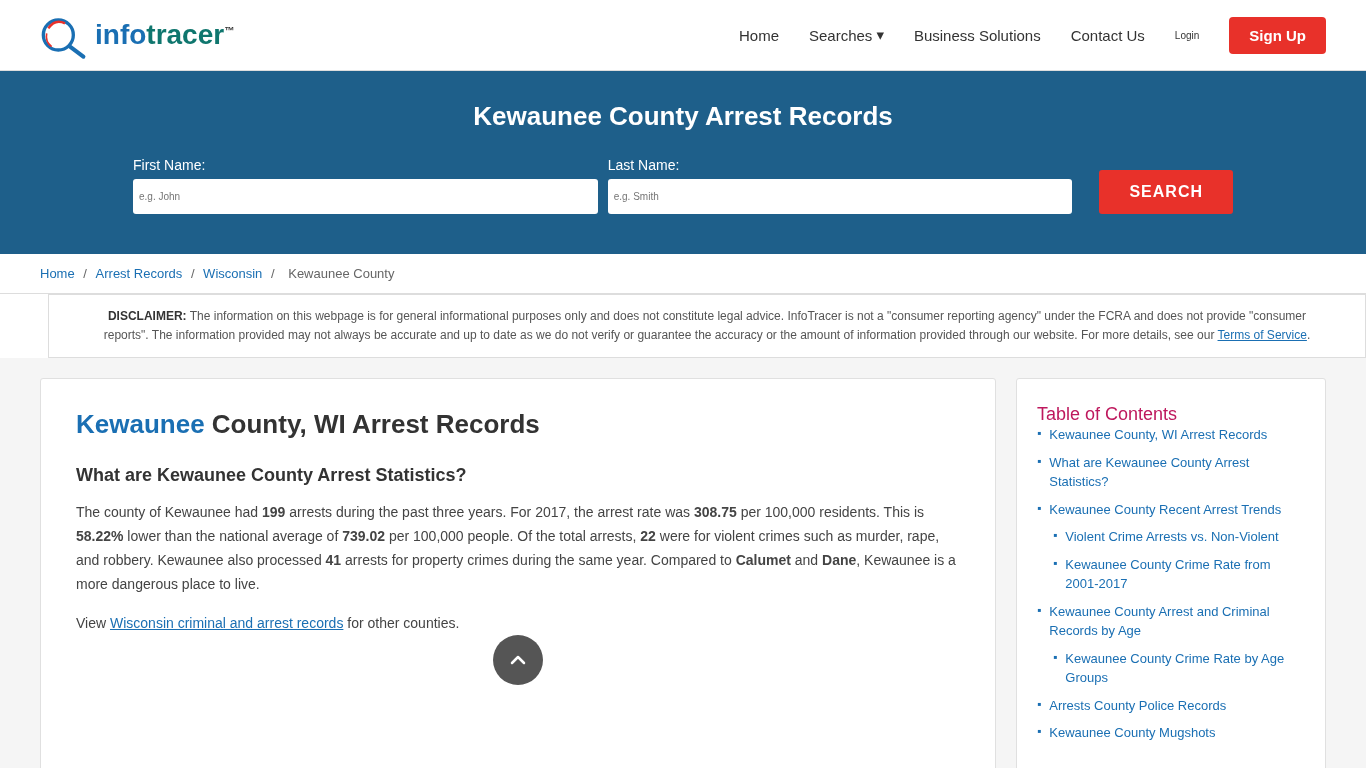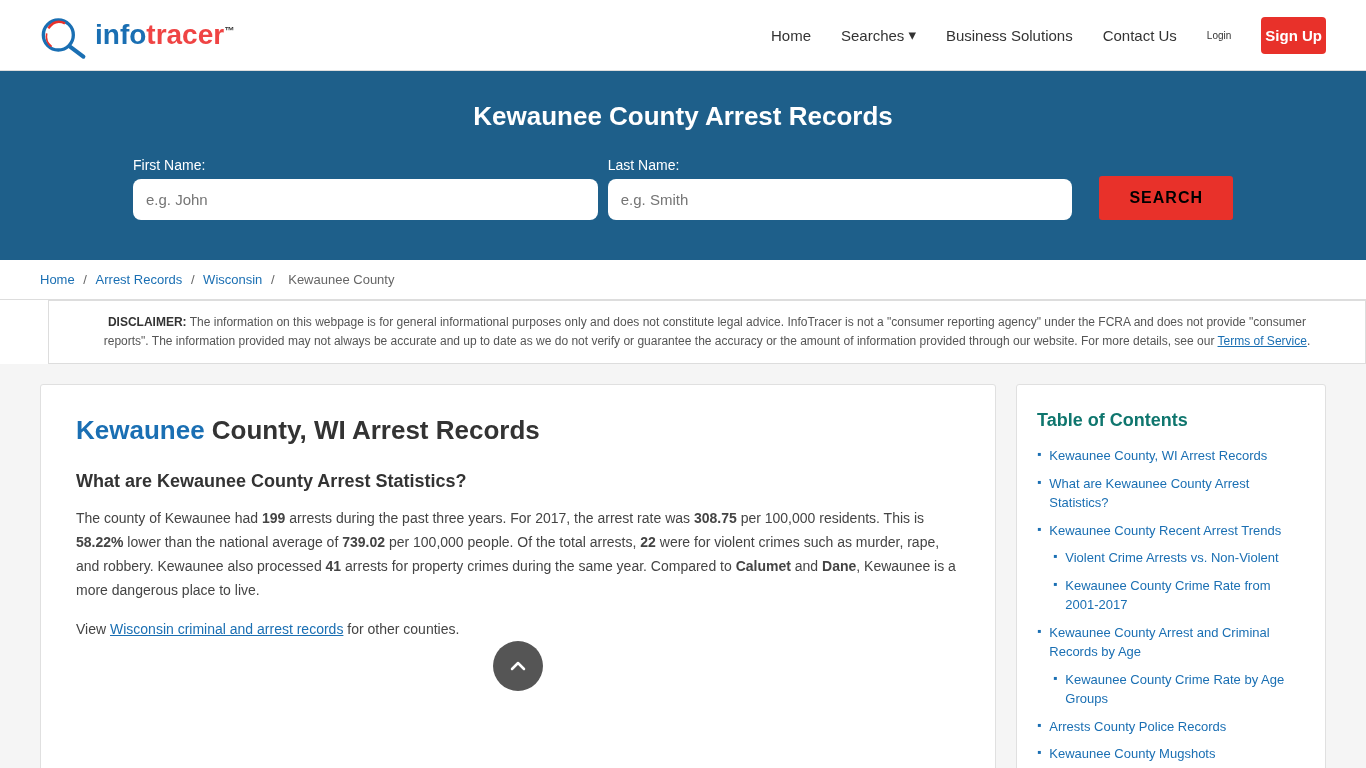--- a/index.html
+++ b/index.html
@@ -16,21 +16,21 @@
     }
     .logo-area {
       display: flex;
       align-items: center;
     }
     .logo-text {
       font-size: 28px;
       font-weight: bold;
     }
     .logo-info { color: #1a6fb3; }
-    .logo-tracer { color: #ef4444; }
+    .logo-tracer { color: #0f766e; }
     .logo-tm { font-size: 10px; vertical-align: super; color: #333; }
     .logo-icon {
       width: 50px;
       height: 50px;
       margin-right: 5px;
     }
     .nav {
       display: flex;
       align-items: center;
       gap: 30px;
@@ -50,21 +50,21 @@
     .nav-btn-login {
       text-decoration: none;
       color: #333;
       font-size: 10px;
       font-weight: 500;
     }
     .nav-btn-signup {
       background: #e8312a;
       color: #fff;
       border: none;
-      padding: 10px 4px;
+      padding: 10px 20px;
       font-size: 15px;
       font-weight: bold;
       border-radius: 4px;
       cursor: pointer;
       text-decoration: none;
     }
 
     
     .hero {
       background: #1e5f8a;
@@ -91,32 +91,32 @@
       flex: 1;
     }
     .form-group label {
       color: #fff;
       font-size: 14px;
       margin-bottom: 6px;
     }
     .form-group input,
     .form-group select {
       width: 100%;
-      padding: 12px 13px;
-      font-size: 15px;
+      padding: 12px 6px;
+      font-size: 10px;
       border: none;
-      border-radius: 8px;
+      border-radius: 3px;
       outline: none;
     }
     .form-group select {
       appearance: auto;
     }
     .search-btn {
       background: #e8312a;
-      color: #000000;
+      color: #ffffff;
       border: none;
       padding: 13px 30px;
       font-size: 16px;
       font-weight: bold;
       border-radius: 3px;
       cursor: pointer;
       white-space: nowrap;
       letter-spacing: 1px;
       margin-left: 17px;
     }
@@ -222,23 +222,22 @@
       min-width: 310px;
       background: #fff;
       border: 1px solid #e0e0e0;
       border-radius: 3px;
       padding: 25px 20px;
       margin-top: 20px;
       align-self: flex-start;
     }
     .sidebar h3 {
       font-size: 18px;
-      font-weight: bold;
-      color: #0f766e;
-      margin-bottom: 15px;
+      font-weight: normal;
+      color: #be185d;
     }
     .toc-list {
       list-style: none;
       padding: 0;
     }
     .toc-list li {
       display: flex;
       align-items: flex-start;
       margin-bottom: 8px;
       font-size: 13px;

